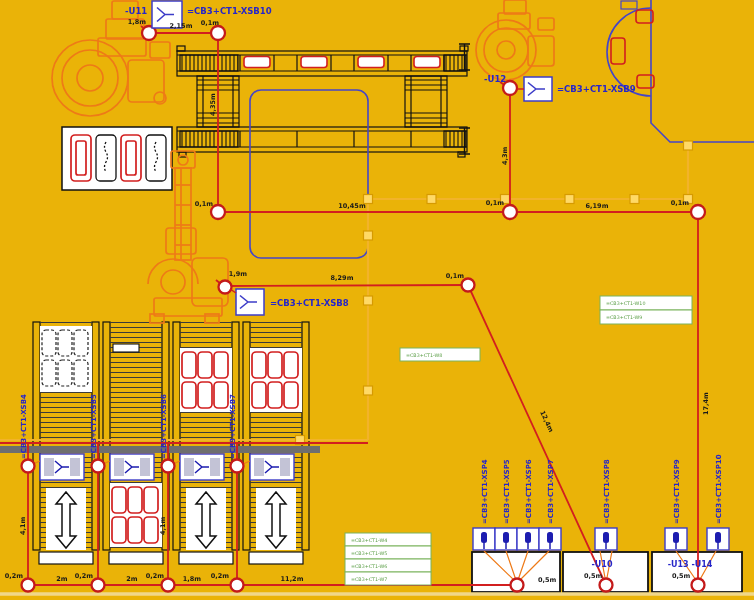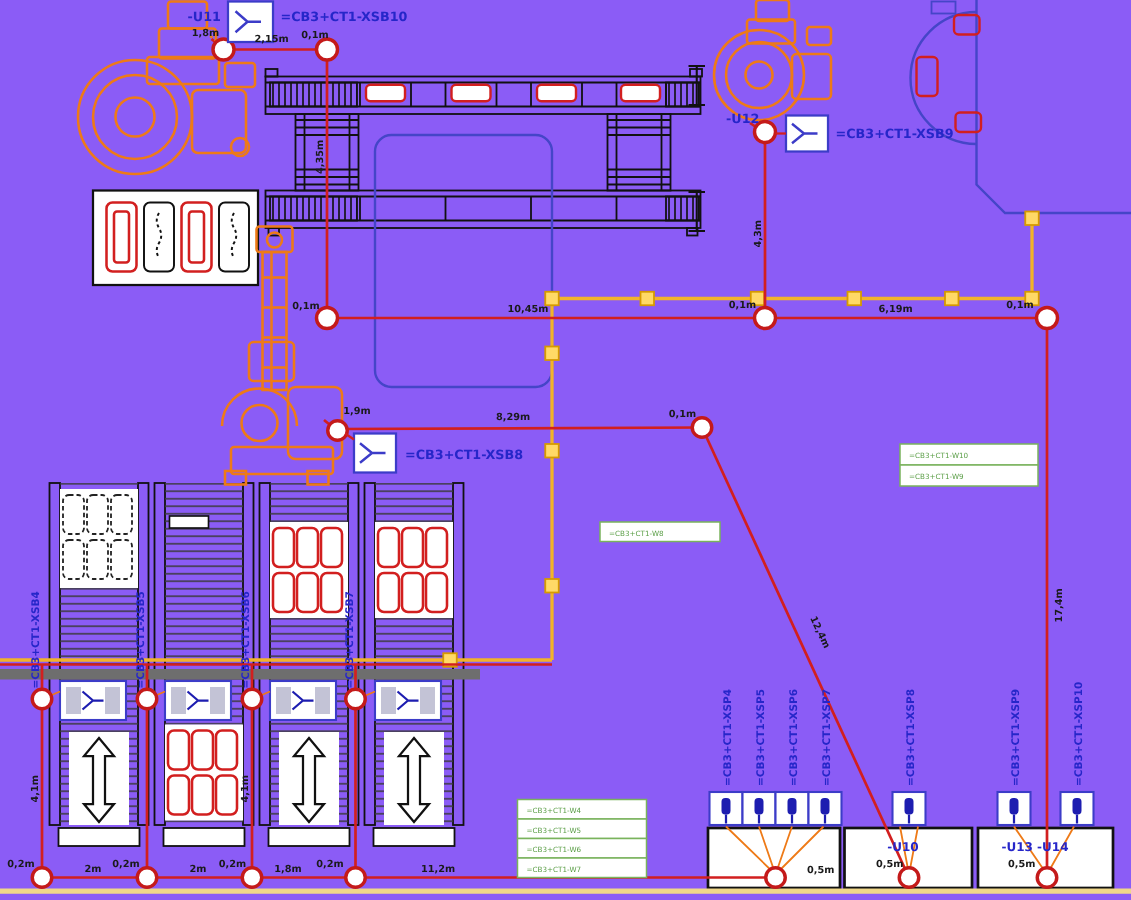--- a/index.html
+++ b/index.html
@@ -1,16 +1,16 @@
 <!DOCTYPE html>
 <html><head>
 <meta charset="utf-8">
 <style>
   html,body{margin:0;padding:0;background:#fff;}
-  .stage{position:relative;width:754px;height:600px;background:#8b5cf6;overflow:hidden;
+  .stage{position:relative;width:754px;height:600px;background:#eab308;overflow:hidden;
          font-family:"DejaVu Sans",sans-serif;}
   svg{position:absolute;left:0;top:0;}
   svg text{font-family:"DejaVu Sans","Liberation Sans",sans-serif;}
   .dim{font-size:6.5px;fill:#1a1a1a;font-weight:600;}
   .blulab{font-size:8.5px;fill:#2626c9;font-weight:700;}
   .vlab{font-size:7px;fill:#2626c9;font-weight:700;}
   .cablab{font-size:8px;fill:#2626c9;font-weight:700;}
   .greentx{font-size:4.8px;fill:#5a9e46;}
 </style>
 </head>

